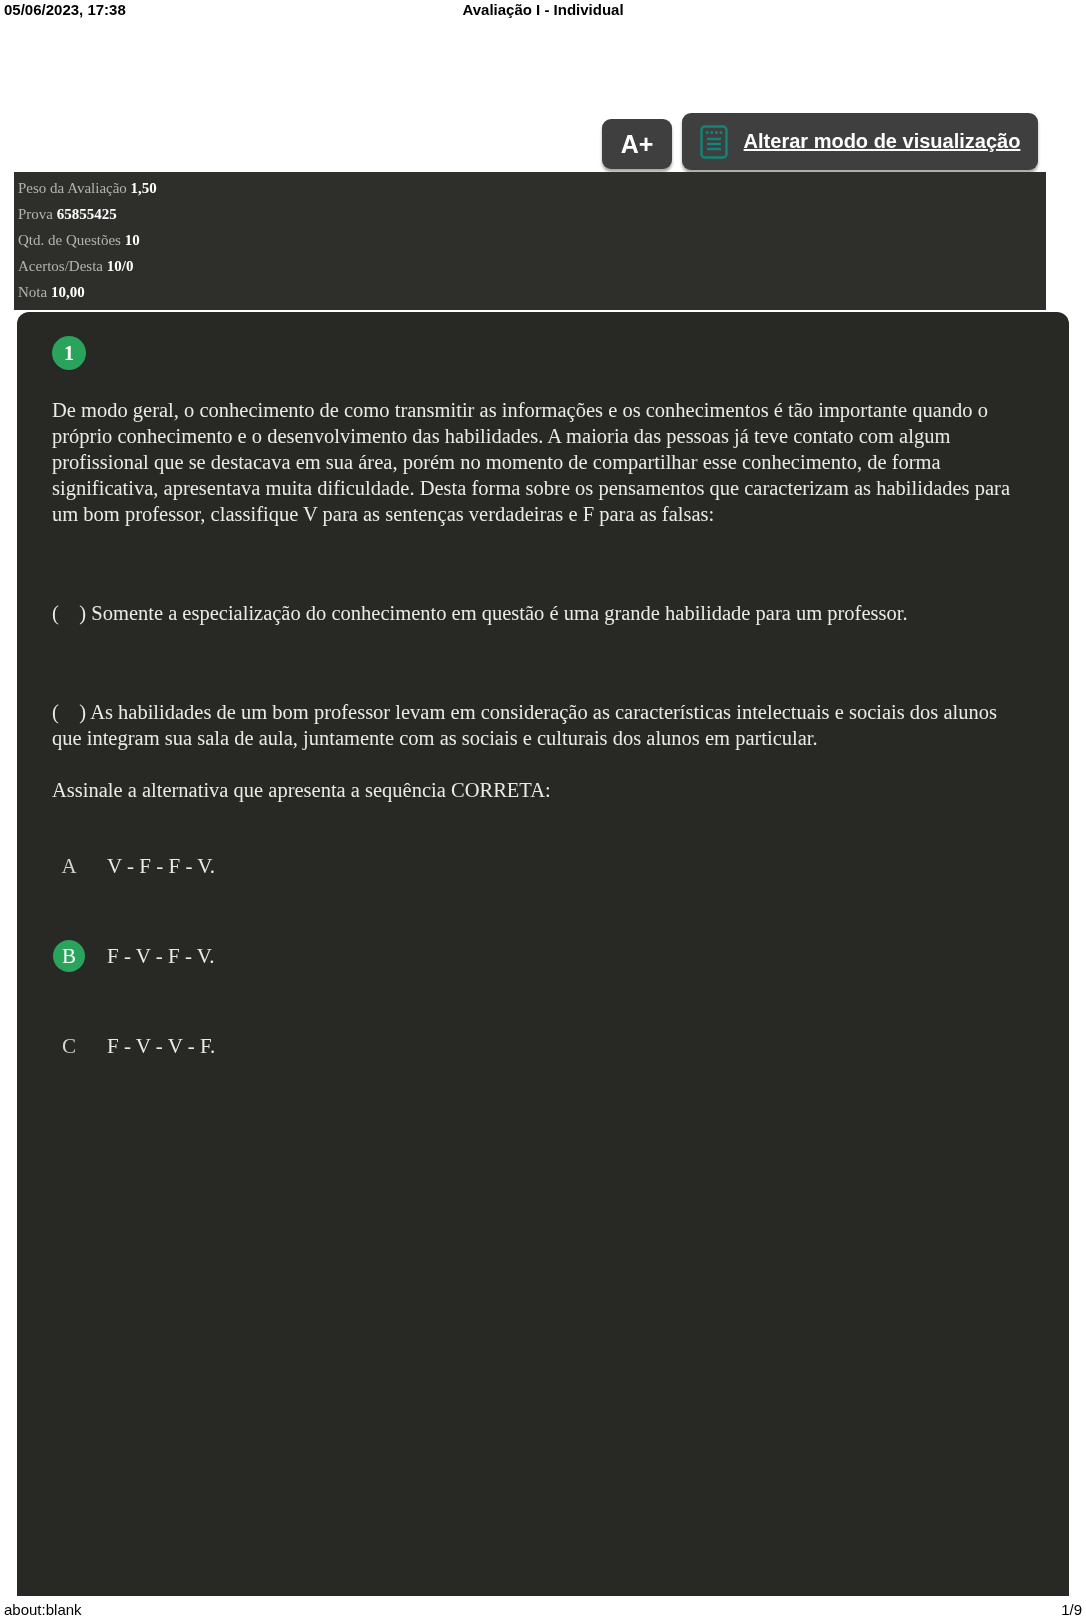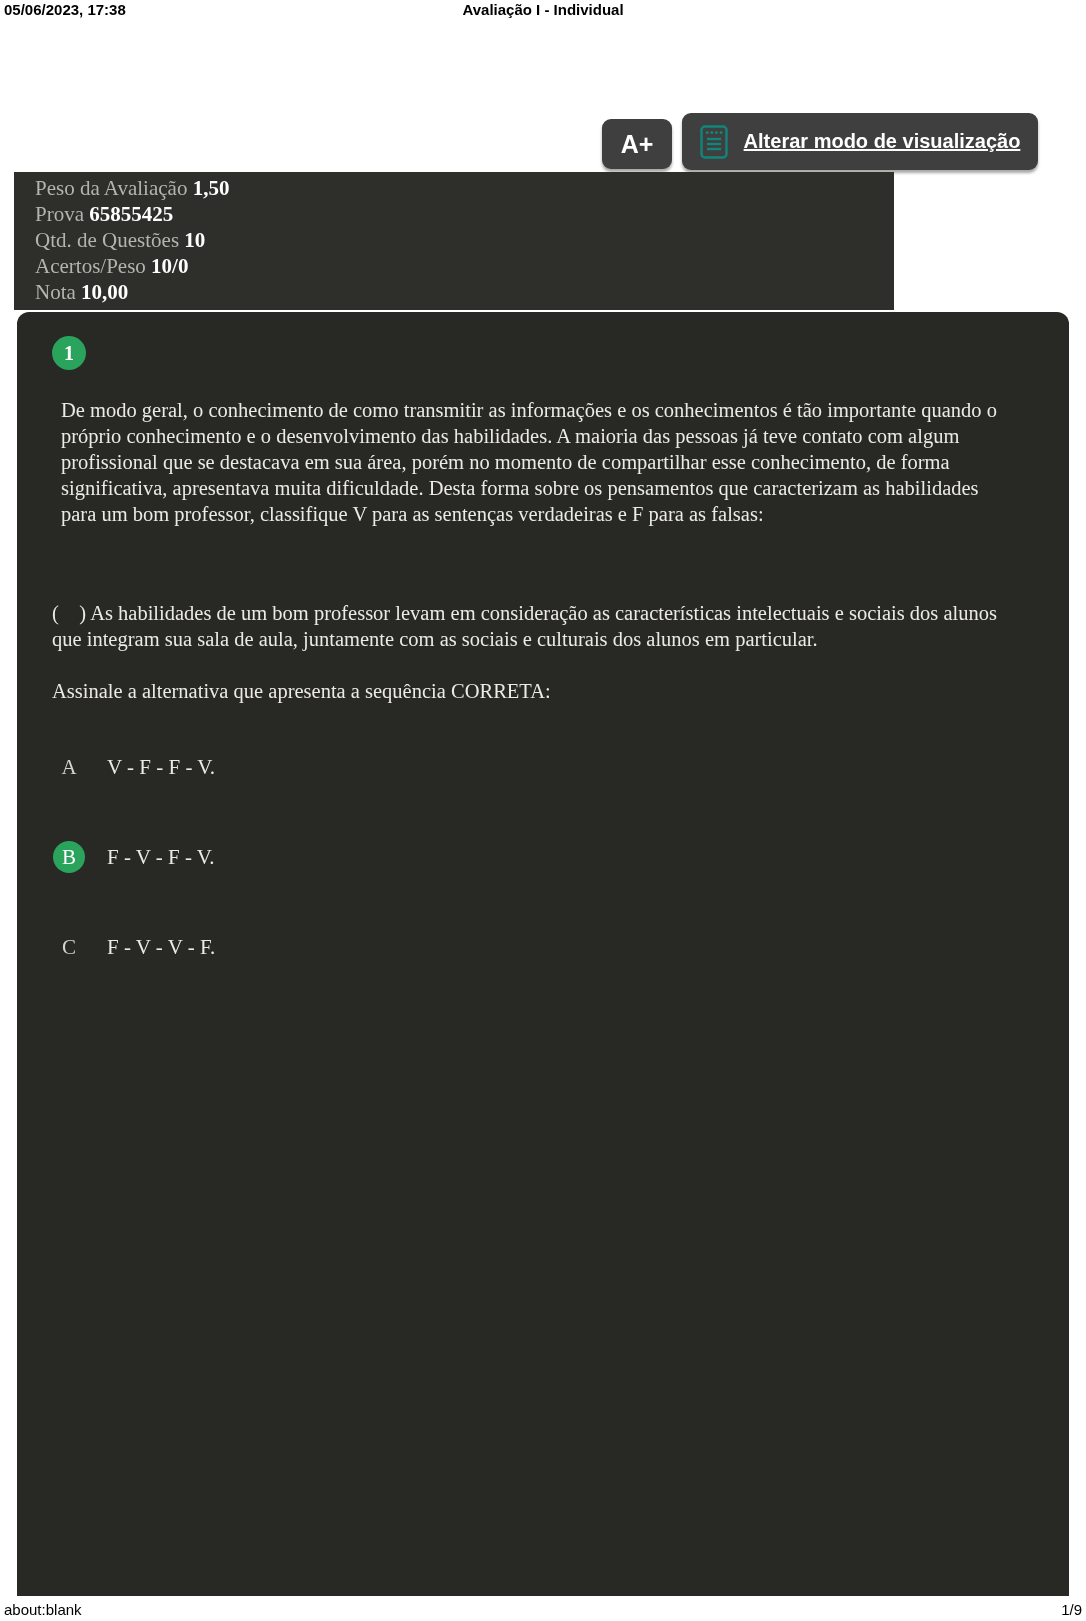--- a/index.html
+++ b/index.html
@@ -48,44 +48,44 @@
     display:flex;align-items:center;justify-content:center;
   }
   .btn-aplus{left:602px;top:6px;width:70px;height:50px;font-size:25px;}
   .btn-view{left:682px;top:0;width:356px;height:57px;font-size:20px;gap:16px;text-decoration:underline;}
   .doc-icon{display:inline-flex;width:28px;height:34px;}
   .doc-icon svg{width:28px;height:34px;stroke:var(--teal);fill:none;}
   .doc-icon svg .dot{fill:var(--teal);stroke:none;}
 
   
   .summary-panel{
-    position:absolute;left:14px;top:172px;width:880px;height:138px;
+    position:absolute;left:14px;top:172px;width:1032px;height:138px;
     background:var(--panel-dark);
-    padding:3px 0 0 21px;
-    font-size:21px;line-height:26px;
+    padding:3px 0 0 4px;
+    font-size:15px;line-height:26px;
   }
   .srow .slabel{color:#b3b3af;}
   .srow .svalue{color:#ffffff;font-weight:bold;}
 
   
   .question-card{
     position:absolute;left:17px;top:312px;width:1052px;height:1284px;
     background:var(--card-dark);
     border-radius:12px 12px 0 0;
     padding:24px 55px 0 35px;
     color:#eceae6;
     font-size:20.5px;line-height:26px;
   }
   .qbadge{
     width:34px;height:34px;border-radius:50%;
     background:var(--green);
     color:#fff;font-weight:bold;font-size:20px;
     display:flex;align-items:center;justify-content:center;
   }
-  .qbody{margin-top:27px;margin-left:9px;}
+  .qbody{margin-top:27px;}
   .stmt{margin-top:73px;white-space:pre-wrap;}
   .qprompt{margin-top:26px;}
   .options{margin-top:46px;}
   .option{
     display:flex;align-items:center;
     height:34px;margin-bottom:56px;
     cursor:pointer;
   }
   .opt-letter{
     width:34px;height:32px;flex:0 0 34px;
@@ -137,34 +137,35 @@
     </div>
     <div class="srow">
       <span class="slabel">Prova</span>
       <span class="svalue">65855425</span>
     </div>
     <div class="srow">
       <span class="slabel">Qtd. de Questões</span>
       <span class="svalue">10</span>
     </div>
     <div class="srow">
-      <span class="slabel">Acertos/Peso</span>
+      <span class="slabel">Acertos/Desta</span>
       <span class="svalue">10/0</span>
     </div>
     <div class="srow">
       <span class="slabel">Nota</span>
       <span class="svalue">10,00</span>
     </div>
   </div>
 
   <div class="question-card">
     <div class="qbadge">1</div>
 
     <p class="qbody">De modo geral, o conhecimento de como transmitir as informações e os conhecimentos é tão importante quando o próprio conhecimento e o desenvolvimento das habilidades. A maioria das pessoas já teve contato com algum profissional que se destacava em sua área, porém no momento de compartilhar esse conhecimento, de forma significativa, apresentava muita dificuldade. Desta forma sobre os pensamentos que caracterizam as habilidades para um bom professor, classifique V para as sentenças verdadeiras e F para as falsas:</p>
 
+    <p class="stmt">(    ) Somente a especialização do conhecimento em questão é uma grande habilidade para um professor.</p>
     <p class="stmt">(    ) As habilidades de um bom professor levam em consideração as características intelectuais e sociais dos alunos que integram sua sala de aula, juntamente com as sociais e culturais dos alunos em particular.</p>
 
     <p class="qprompt">Assinale a alternativa que apresenta a sequência CORRETA:</p>
 
     <div class="options">
       <div class="option">
         <span class="opt-letter">A</span>
         <span class="opt-text">V - F - F - V.</span>
       </div>
       <div class="option">

